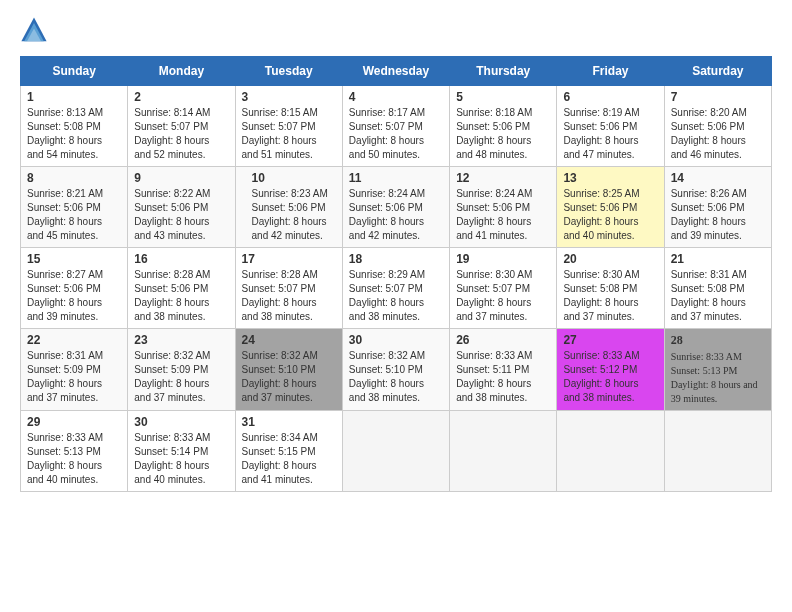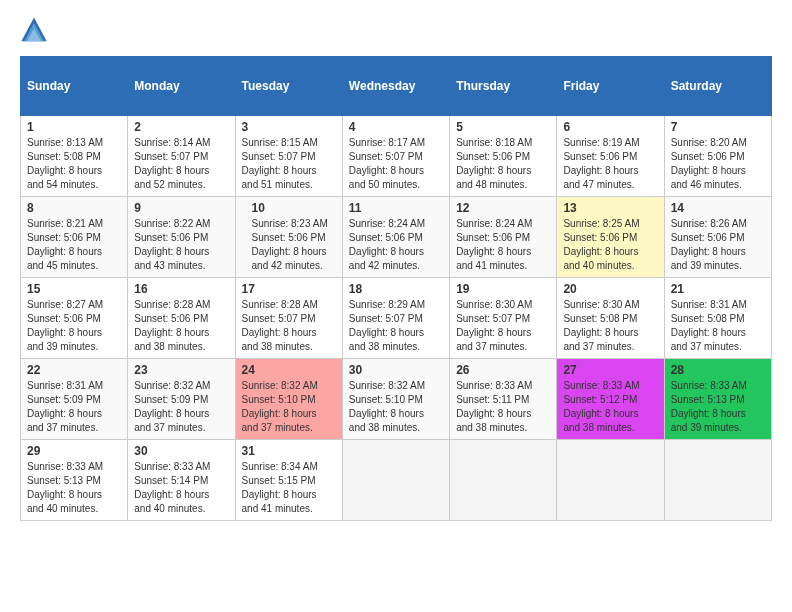--- a/index.html
+++ b/index.html
@@ -59,22 +59,22 @@
     table {
       width: 100%;
       border-collapse: collapse;
       table-layout: fixed;
     }
     th {
       background-color: #2d6db5;
       color: #fff;
       font-size: 12px;
       font-weight: bold;
-      text-align: left;
-      padding: 22px 6px;
+      text-align: center;
+      padding: 7px 6px;
       border: 1px solid #2d6db5;
     }
     td {
       vertical-align: top;
       padding: 4px 6px;
       border: 1px solid #ccc;
       font-size: 9.5px;
       color: #333;
       background: #fff;
       height: 78px;
@@ -224,37 +224,37 @@
         </tr>
         <tr style="background: rgb(249, 249, 249);">
           <td style="background: rgb(249, 249, 249);">
             <span class="day-num">22</span>
             <div class="day-info">Sunrise: 8:31 AM<br>Sunset: 5:09 PM<br>Daylight: 8 hours and 37 minutes.</div>
           </td>
           <td style="background: rgb(249, 249, 249);">
             <span class="day-num">23</span>
             <div class="day-info">Sunrise: 8:32 AM<br>Sunset: 5:09 PM<br>Daylight: 8 hours and 37 minutes.</div>
           </td>
-          <td style="background: #fca5a5;">
+          <td style="background: #a3a3a3;">
             <span class="day-num">24</span>
             <div class="day-info">Sunrise: 8:32 AM<br>Sunset: 5:10 PM<br>Daylight: 8 hours and 37 minutes.</div>
           </td>
           <td style="background: rgb(249, 249, 249);">
             <span class="day-num">30</span>
             <div class="day-info">Sunrise: 8:32 AM<br>Sunset: 5:10 PM<br>Daylight: 8 hours and 38 minutes.</div>
           </td>
           <td style="background: rgb(249, 249, 249);">
             <span class="day-num">26</span>
             <div class="day-info">Sunrise: 8:33 AM<br>Sunset: 5:11 PM<br>Daylight: 8 hours and 38 minutes.</div>
           </td>
           <td style="background: #d946ef;">
             <span class="day-num">27</span>
             <div class="day-info">Sunrise: 8:33 AM<br>Sunset: 5:12 PM<br>Daylight: 8 hours and 38 minutes.</div>
           </td>
-          <td style="background: #22c55e;">
+          <td style="background: #a3a3a3; font-family: Liberation Serif, serif;">
             <span class="day-num">28</span>
             <div class="day-info">Sunrise: 8:33 AM<br>Sunset: 5:13 PM<br>Daylight: 8 hours and 39 minutes.</div>
           </td>
         </tr>
         <tr>
           <td>
             <span class="day-num">29</span>
             <div class="day-info">Sunrise: 8:33 AM<br>Sunset: 5:13 PM<br>Daylight: 8 hours and 40 minutes.</div>
           </td>
           <td>

